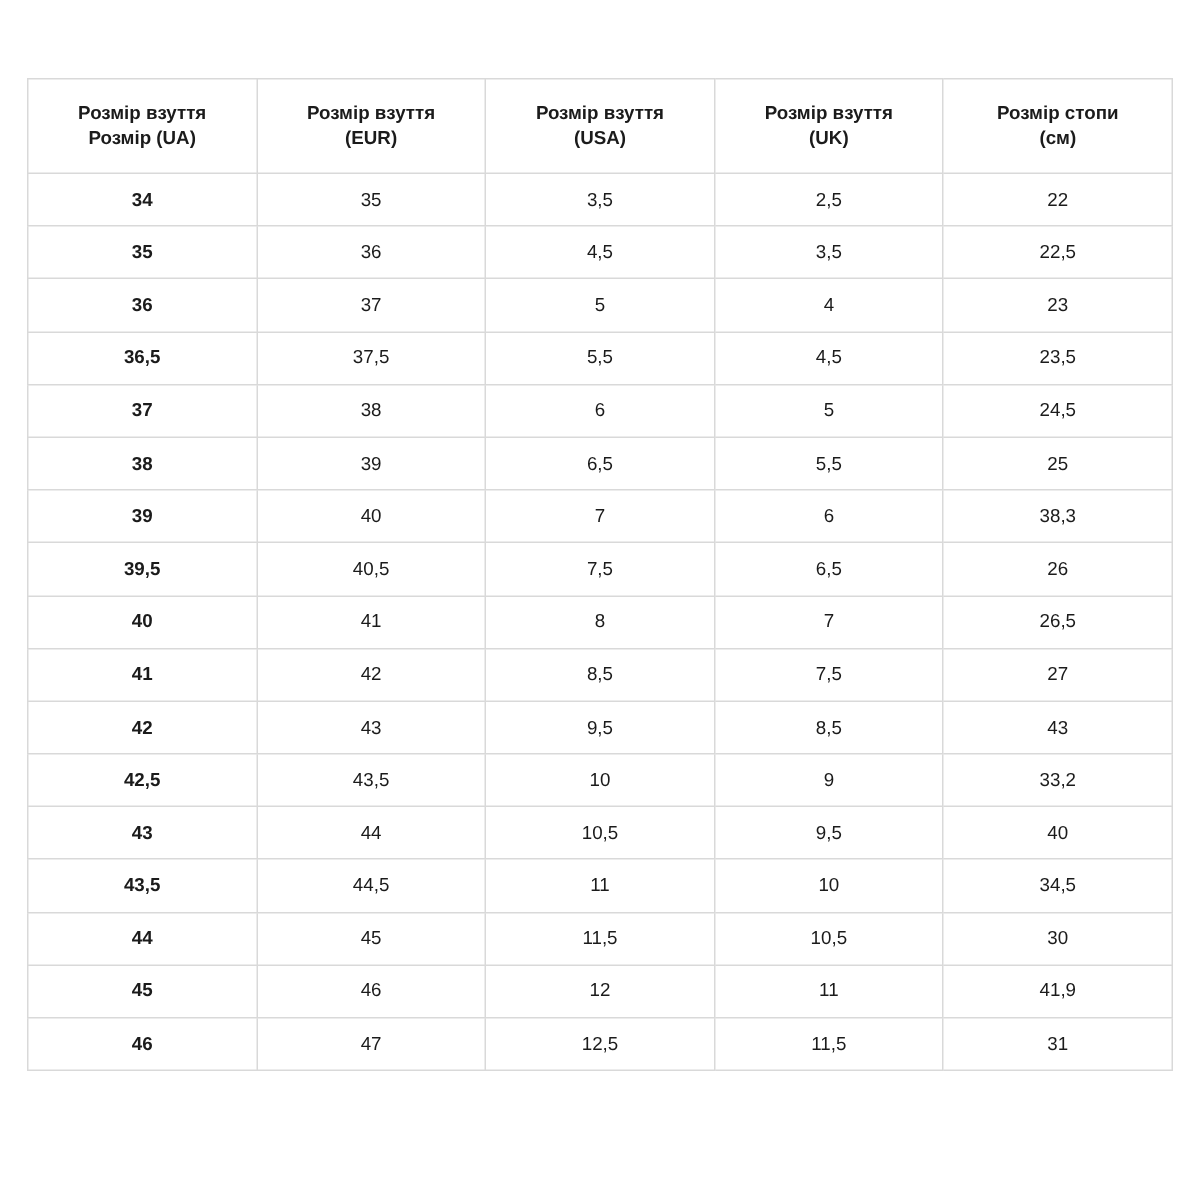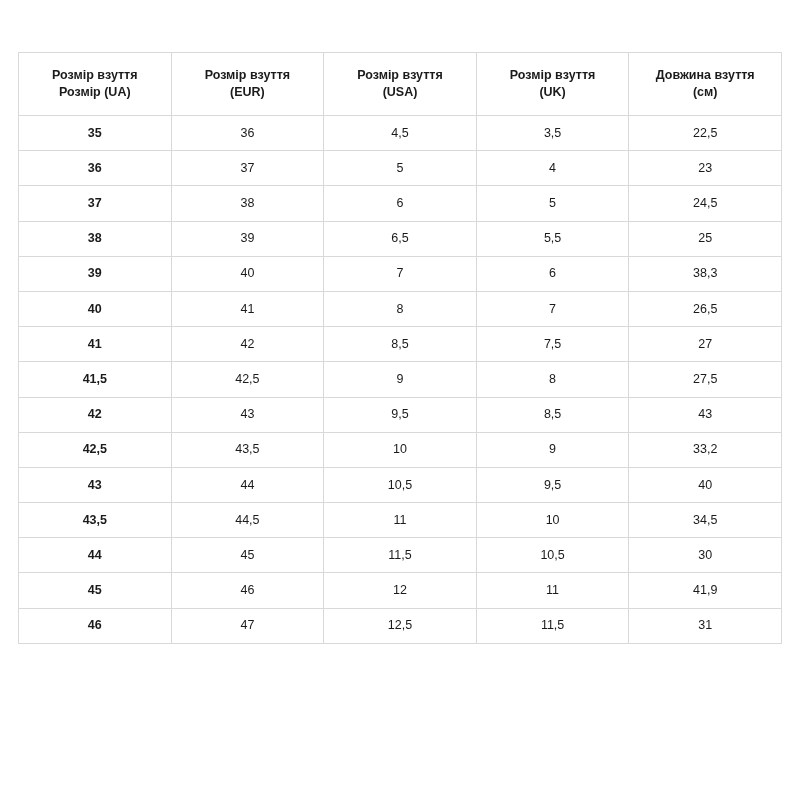--- a/index.html
+++ b/index.html
@@ -70,41 +70,55 @@
         </th>
         <th>
           <span class="hdr-line">Розмір взуття</span>
           <span class="hdr-line">(USA)</span>
         </th>
         <th>
           <span class="hdr-line">Розмір взуття</span>
           <span class="hdr-line">(UK)</span>
         </th>
         <th>
-          <span class="hdr-line">Довжина взуття</span>
+          <span class="hdr-line">Розмір стопи</span>
           <span class="hdr-line">(см)</span>
         </th>
       </tr>
     </thead>
     <tbody>
+      <tr>
+        <td class="col-ua">34</td>
+        <td>35</td>
+        <td>3,5</td>
+        <td>2,5</td>
+        <td>22</td>
+      </tr>
       <tr>
         <td class="col-ua">35</td>
         <td>36</td>
         <td>4,5</td>
         <td>3,5</td>
         <td>22,5</td>
       </tr>
       <tr>
         <td class="col-ua">36</td>
         <td>37</td>
         <td>5</td>
         <td>4</td>
         <td>23</td>
       </tr>
       <tr>
+        <td class="col-ua">36,5</td>
+        <td>37,5</td>
+        <td>5,5</td>
+        <td>4,5</td>
+        <td>23,5</td>
+      </tr>
+      <tr>
         <td class="col-ua">37</td>
         <td>38</td>
         <td>6</td>
         <td>5</td>
         <td>24,5</td>
       </tr>
       <tr>
         <td class="col-ua">38</td>
         <td>39</td>
         <td>6,5</td>
@@ -112,41 +126,41 @@
         <td>25</td>
       </tr>
       <tr>
         <td class="col-ua">39</td>
         <td>40</td>
         <td>7</td>
         <td>6</td>
         <td>38,3</td>
       </tr>
       <tr>
+        <td class="col-ua">39,5</td>
+        <td>40,5</td>
+        <td>7,5</td>
+        <td>6,5</td>
+        <td>26</td>
+      </tr>
+      <tr>
         <td class="col-ua">40</td>
         <td>41</td>
         <td>8</td>
         <td>7</td>
         <td>26,5</td>
       </tr>
       <tr>
         <td class="col-ua">41</td>
         <td>42</td>
         <td>8,5</td>
         <td>7,5</td>
         <td>27</td>
       </tr>
       <tr>
-        <td class="col-ua">41,5</td>
-        <td>42,5</td>
-        <td>9</td>
-        <td>8</td>
-        <td>27,5</td>
-      </tr>
-      <tr>
         <td class="col-ua">42</td>
         <td>43</td>
         <td>9,5</td>
         <td>8,5</td>
         <td>43</td>
       </tr>
       <tr>
         <td class="col-ua">42,5</td>
         <td>43,5</td>
         <td>10</td>

